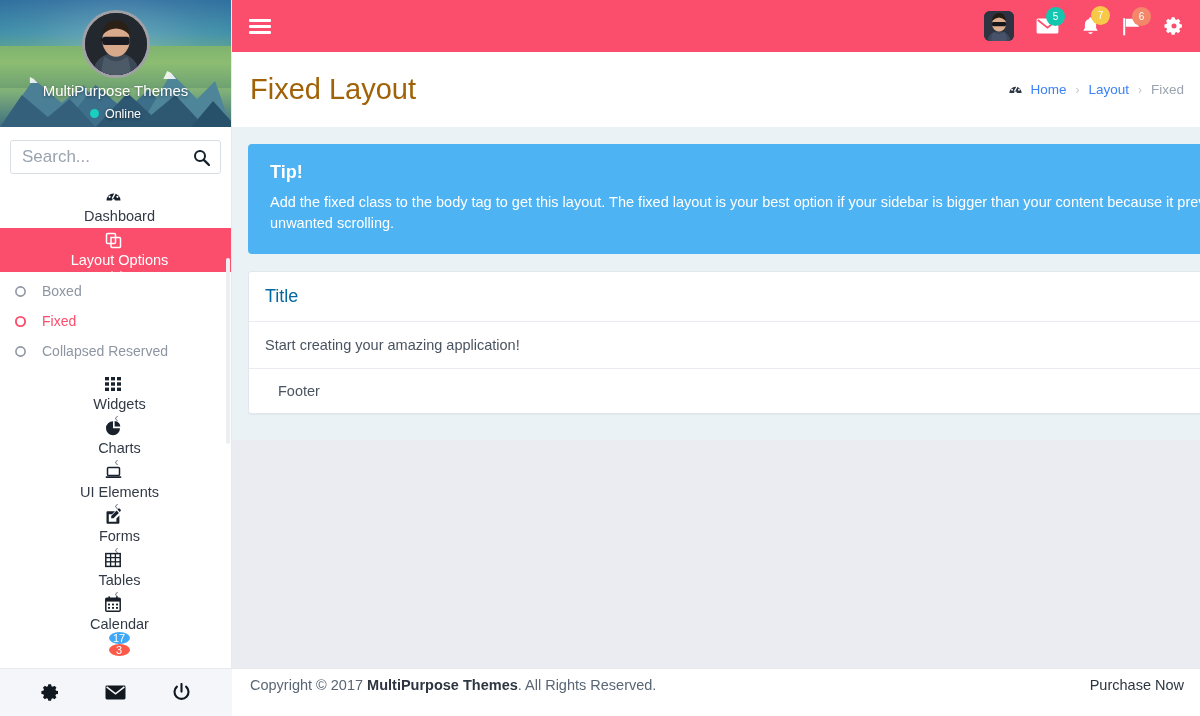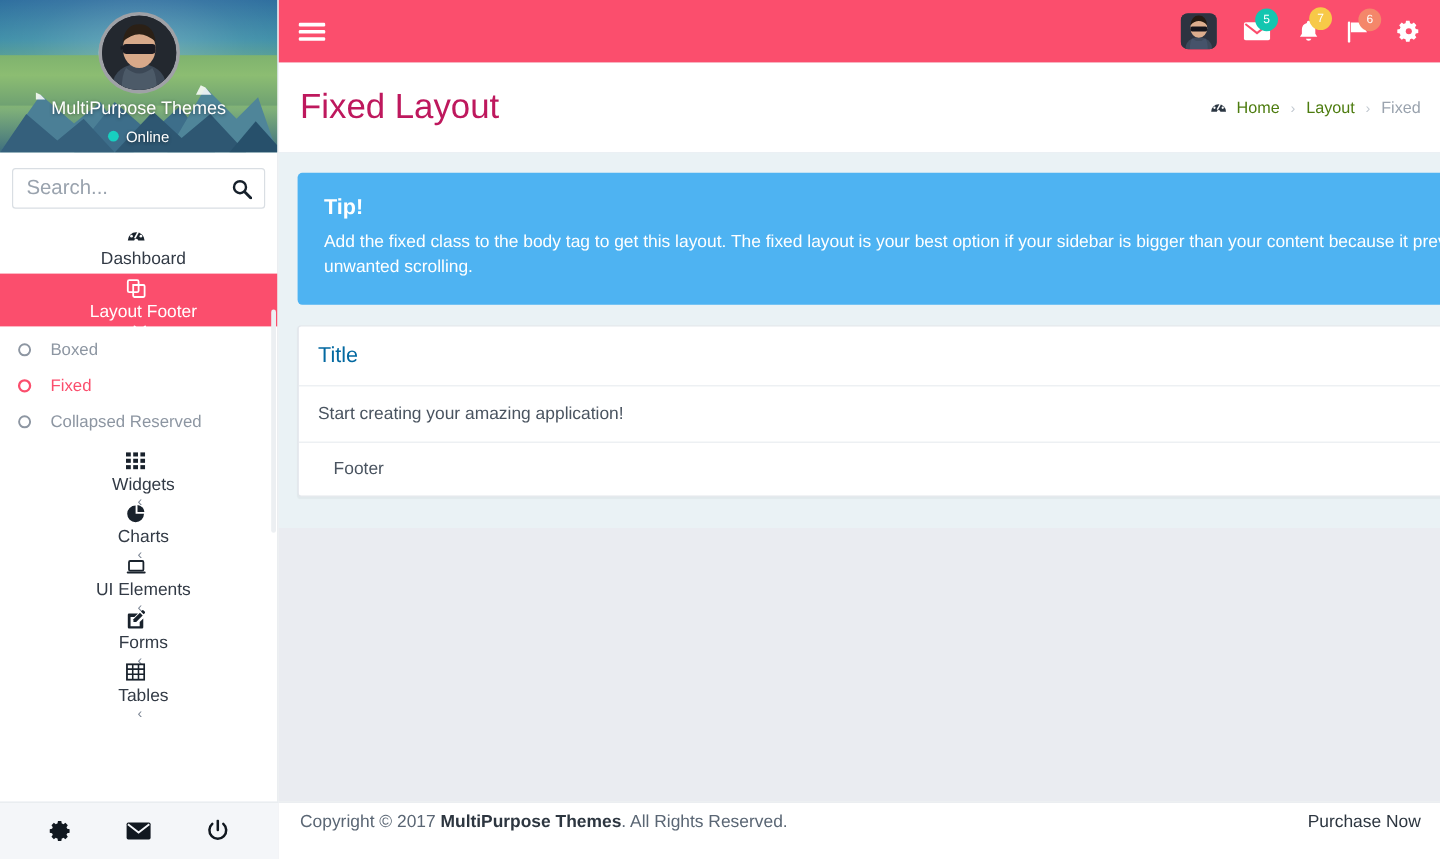--- a/index.html
+++ b/index.html
@@ -146,23 +146,23 @@
   .tb-teal { background: #13c6b0; }
   .tb-yellow { background: #f7c948; }
   .tb-orange { background: #f4876a; }
 
   
   .pagehead {
     position: absolute; left: 232px; top: 52px;
     width: 968px; height: 75px; background: #ffffff;
     display: flex; align-items: center; padding: 0 16px 0 18px;
   }
-  .page-title { font-size: 29px; color: #be185d; font-weight: 400; }
+  .page-title { font-size: 29px; color: #a16207; font-weight: 400; }
   .breadcrumb { margin-left: auto; display: flex; align-items: center; font-size: 13.5px; }
-  .bc-link { color: #4d7c0f; cursor: pointer; }
+  .bc-link { color: #3b82f6; cursor: pointer; }
   .bc-sep { color: #c2c9d1; margin: 0 9px; font-size: 12px; }
   .bc-current { color: #9aa3ae; }
   .bc-icon { margin-right: 7px; display: flex; align-items: center; color: #2b3642; }
 
   
   .content {
     position: absolute; left: 232px; top: 127px;
     width: 1140px; height: 541px;
     background: #eaecf1;
   }
@@ -267,21 +267,21 @@
     <span class="ni-caret">‹</span>
   </div>
 
   <div class="nav-item active">
     <span class="ni-icon">
       <svg width="17" height="17" viewBox="0 0 17 17">
           <rect x="1.5" y="1.5" width="9" height="10" rx="1.3" fill="none" stroke="#fff" stroke-width="1.5"></rect>
           <path d="M6 5.5h8.5a1 1 0 0 1 1 1v8a1 1 0 0 1-1 1H7a1 1 0 0 1-1-1z" fill="none" stroke="#fff" stroke-width="1.5"></path>
         </svg>
     </span>
-    <span class="ni-label">Layout Footer</span>
+    <span class="ni-label">Layout Options</span>
     <span class="ni-caret">
       <svg width="11" height="8" viewBox="0 0 11 8">
           <polyline points="1,2 5.5,6.5 10,2" fill="none" stroke="#fff" stroke-width="1.6" stroke-linecap="round" stroke-linejoin="round"></polyline>
         </svg>
     </span>
   </div>
 
   <div class="sub-group">
     <div class="sub-item">
       <span class="si-bullet">
@@ -370,20 +370,41 @@
           <line x1="0.8" y1="5.6" x2="15.2" y2="5.6" stroke="#19222c" stroke-width="1.3"></line>
           <line x1="0.8" y1="9.8" x2="15.2" y2="9.8" stroke="#19222c" stroke-width="1.3"></line>
           <line x1="5.6" y1="1.6" x2="5.6" y2="14.4" stroke="#19222c" stroke-width="1.3"></line>
           <line x1="10.4" y1="1.6" x2="10.4" y2="14.4" stroke="#19222c" stroke-width="1.3"></line>
         </svg>
     </span>
     <span class="ni-label">Tables</span>
     <span class="ni-caret">‹</span>
   </div>
 
+  <div class="nav-item">
+    <span class="ni-icon">
+      <svg width="16" height="16" viewBox="0 0 16 16">
+          <rect x="0.8" y="2.2" width="14.4" height="13" rx="1" fill="none" stroke="#19222c" stroke-width="1.5"></rect>
+          <rect x="0.8" y="2.2" width="14.4" height="3.4" fill="#19222c"></rect>
+          <rect x="3.4" y="0.4" width="1.6" height="3.2" fill="#19222c"></rect>
+          <rect x="11" y="0.4" width="1.6" height="3.2" fill="#19222c"></rect>
+          <g fill="#19222c">
+            <rect x="3" y="7.6" width="2" height="1.8"></rect>
+            <rect x="7" y="7.6" width="2" height="1.8"></rect>
+            <rect x="11" y="7.6" width="2" height="1.8"></rect>
+            <rect x="3" y="11" width="2" height="1.8"></rect>
+            <rect x="7" y="11" width="2" height="1.8"></rect>
+            <rect x="11" y="11" width="2" height="1.8"></rect>
+          </g>
+        </svg>
+    </span>
+    <span class="ni-label">Calendar</span>
+    <span class="badge-pill bp-blue">17</span>
+    <span class="badge-pill bp-red">3</span>
+  </div>
 
   <div class="sb-scroll-track"></div>
 
   <div class="sb-footer">
     <span class="fbtn">
       <svg width="19" height="19" viewBox="0 0 19 19">
           <path d="M9.5 6.1a3.4 3.4 0 1 0 0 6.8 3.4 3.4 0 0 0 0-6.8zm0 5.1a1.7 1.7 0 1 1 0-3.4 1.7 1.7 0 0 1 0 3.4z" fill="#111820"></path>
           <path d="M17 10.9v-2.8l-2-.4a6.6 6.6 0 0 0-.6-1.4l1.1-1.6-2-2-1.6 1.1a6.6 6.6 0 0 0-1.4-.6l-.4-2H7.3l-.4 2a6.6 6.6 0 0 0-1.4.6L3.9 2.7l-2 2 1.1 1.6a6.6 6.6 0 0 0-.6 1.4l-2 .4v2.8l2 .4a6.6 6.6 0 0 0 .6 1.4l-1.1 1.6 2 2 1.6-1.1a6.6 6.6 0 0 0 1.4.6l.4 2h2.8l.4-2a6.6 6.6 0 0 0 1.4-.6l1.6 1.1 2-2-1.1-1.6a6.6 6.6 0 0 0 .6-1.4z" fill="#111820"></path>
         </svg>
     </span>

